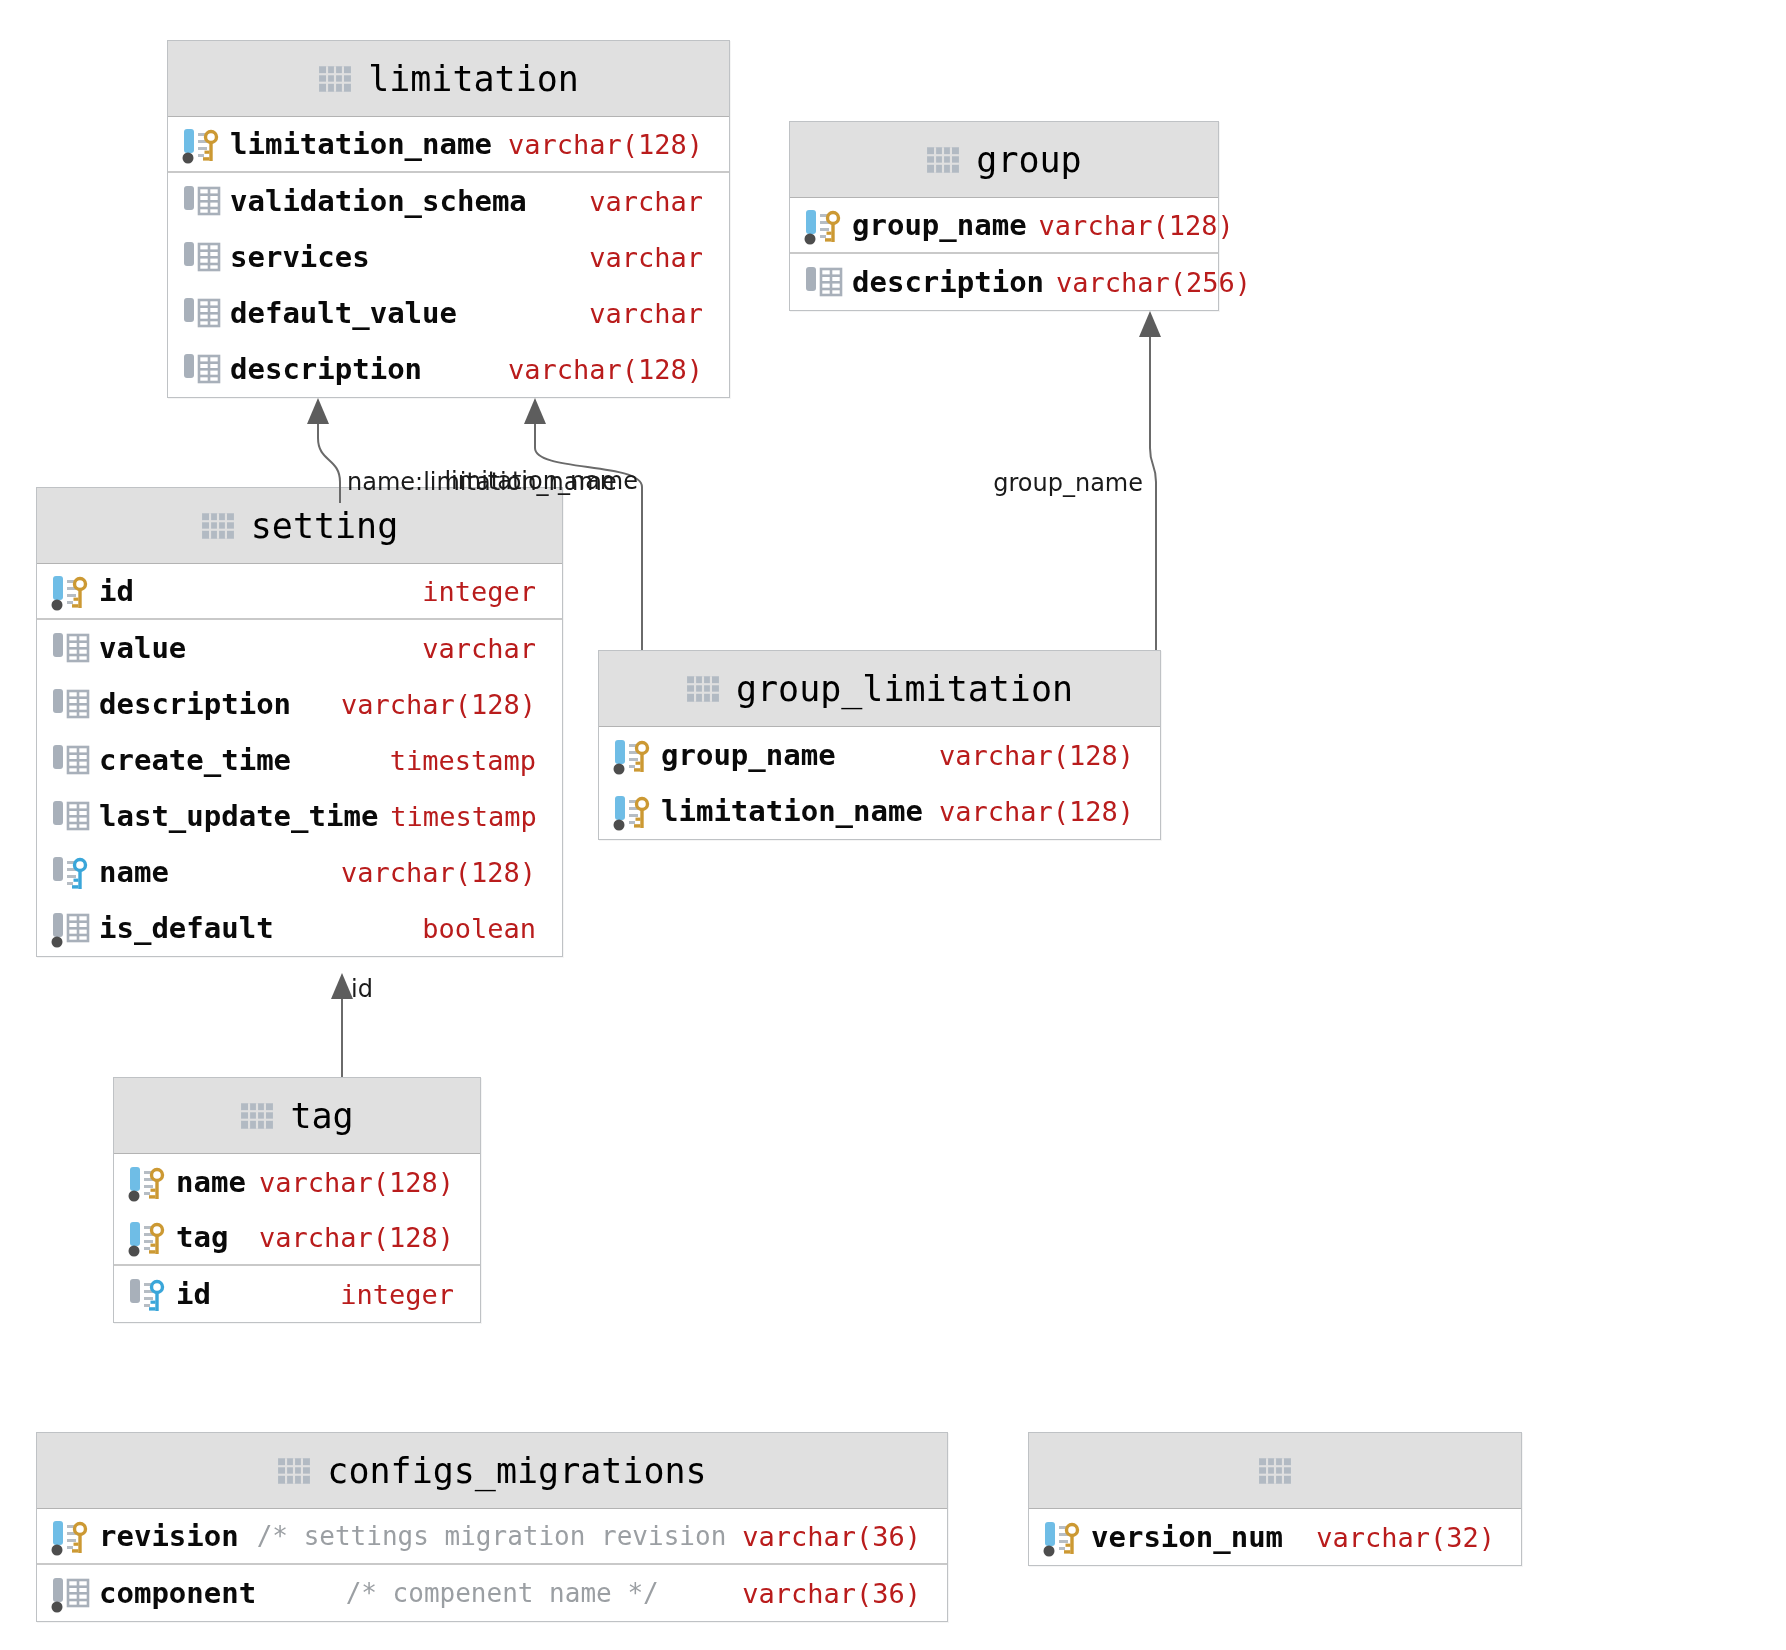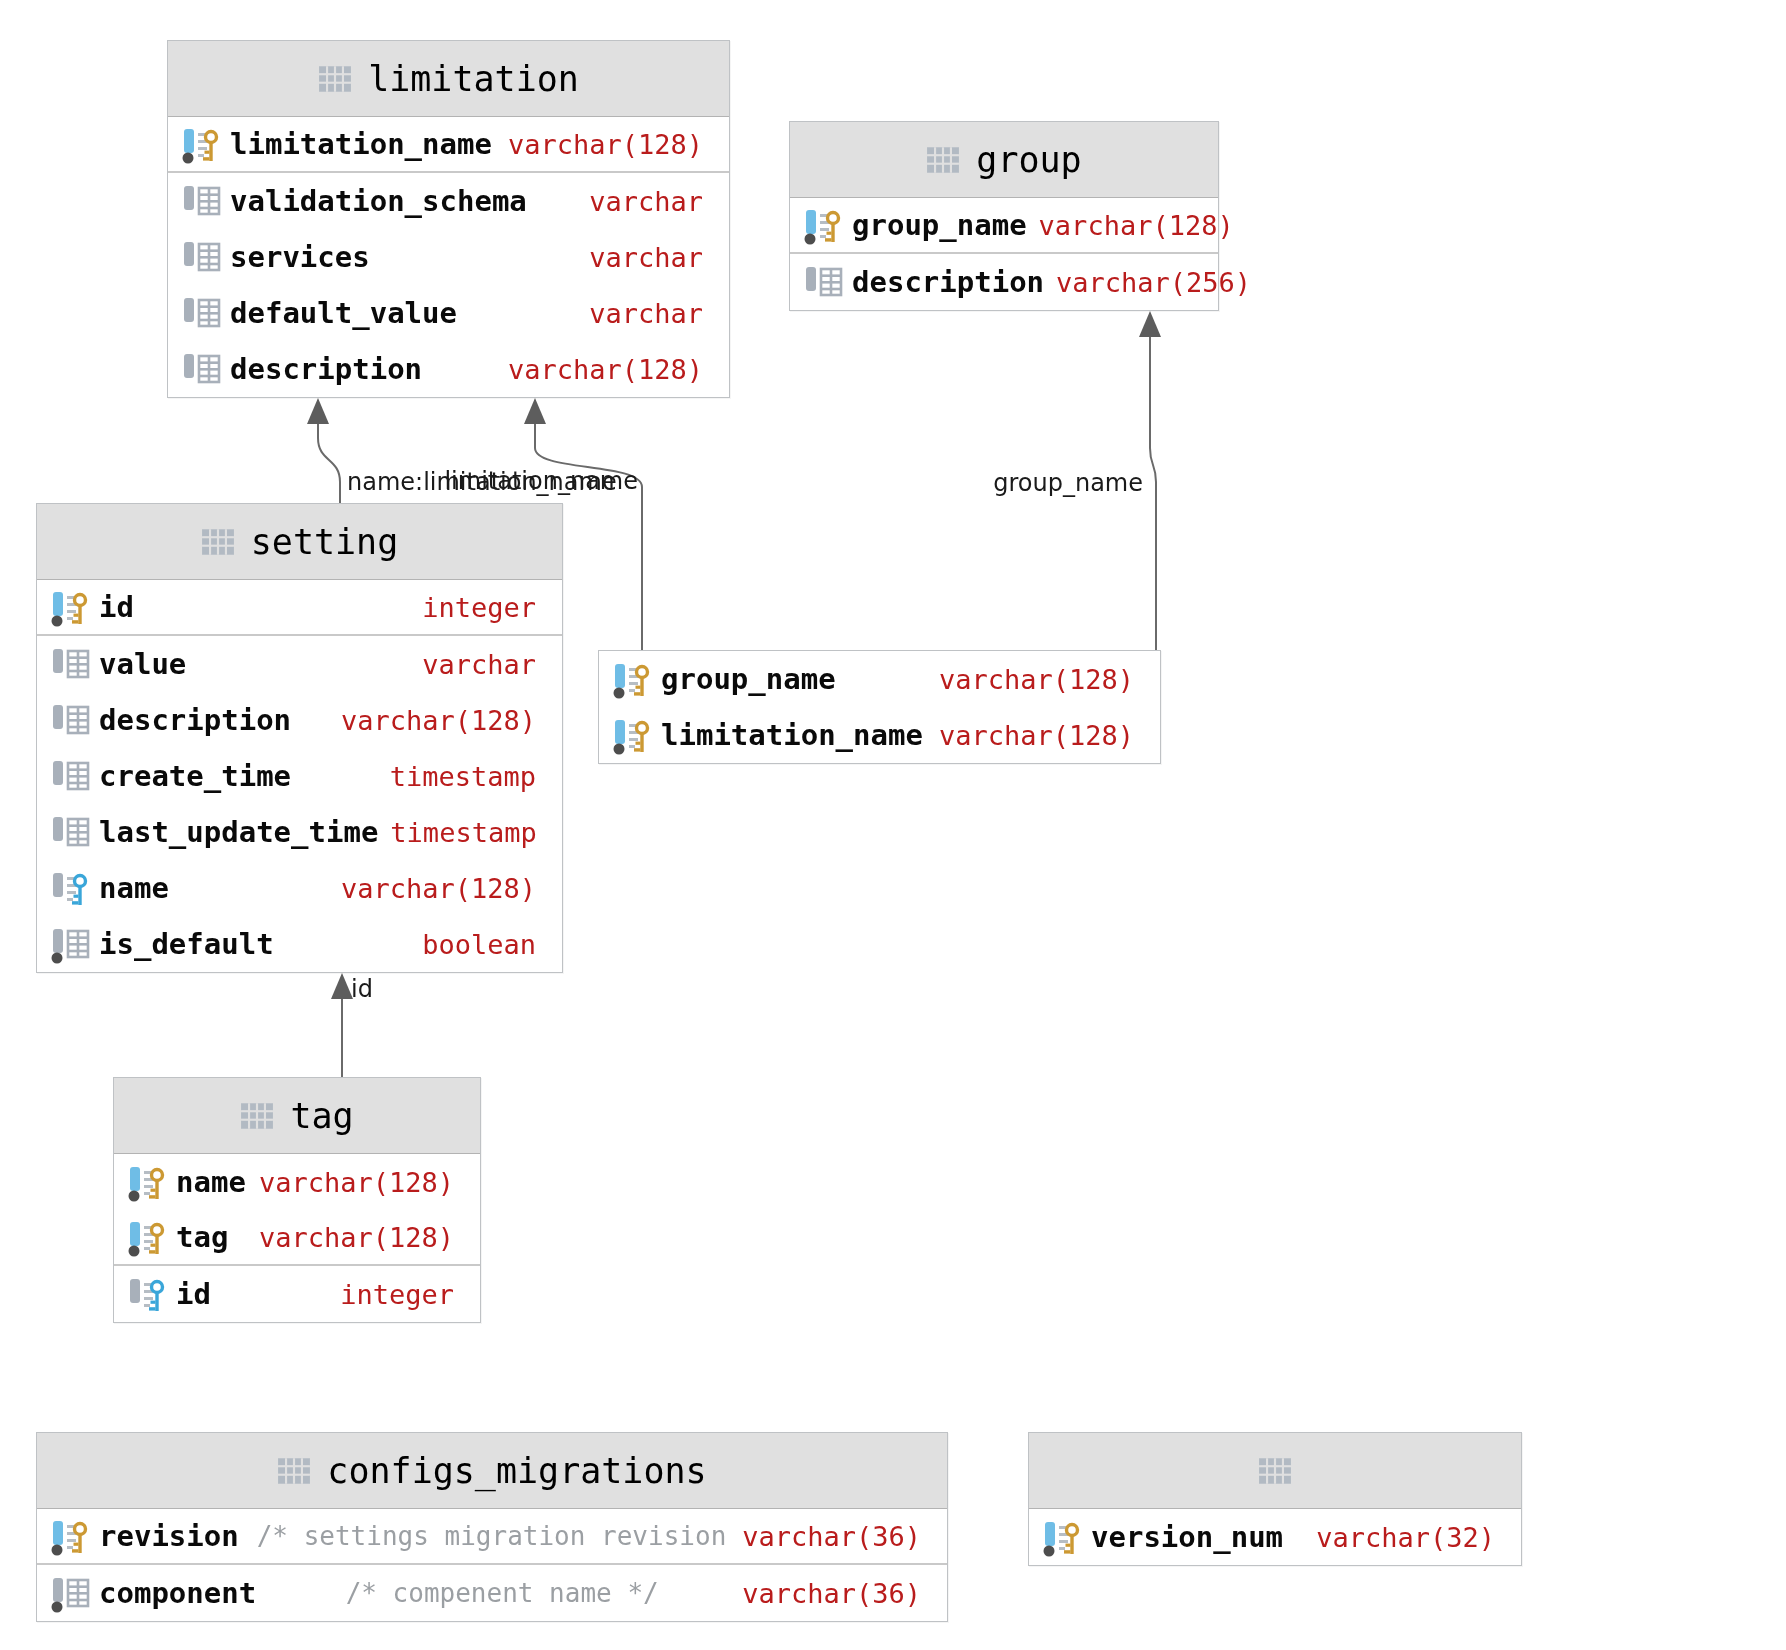--- a/index.html
+++ b/index.html
@@ -158,21 +158,21 @@
             <line x1="29" y1="9" x2="29" y2="35"></line>
             <line x1="19" y1="15.7" x2="39" y2="15.7"></line>
             <line x1="19" y1="22.3" x2="39" y2="22.3"></line>
             <line x1="19" y1="29" x2="39" y2="29"></line>
           </g>
         </svg>
         <span class="cname">description</span>
         <span class="ctype">varchar(256)</span>
       </div>
     </div>
-    <div class="table" style="left: 36px; top: 503px; width: 527px;">
+    <div class="table" style="left: 36px; top: 487px; width: 527px;">
       <div class="thead">
         <svg class="hicon" viewBox="0 0 32 28">
           <rect x="1" y="2" width="30" height="24" fill="#b2bac3"></rect>
           <g stroke="#e0e0e0" stroke-width="2">
             <line x1="1" y1="9.5" x2="31" y2="9.5"></line>
             <line x1="1" y1="17.5" x2="31" y2="17.5"></line>
             <line x1="8.5" y1="2" x2="8.5" y2="26"></line>
             <line x1="16" y1="2" x2="16" y2="26"></line>
             <line x1="23.5" y1="2" x2="23.5" y2="26"></line>
           </g>
@@ -276,20 +276,33 @@
             <line x1="19" y1="15.7" x2="39" y2="15.7"></line>
             <line x1="19" y1="22.3" x2="39" y2="22.3"></line>
             <line x1="19" y1="29" x2="39" y2="29"></line>
           </g>
         </svg>
         <span class="cname">is_default</span>
         <span class="ctype">boolean</span>
       </div>
     </div>
     <div class="table" style="left: 598px; top: 650px; width: 563px;">
+      <div class="thead">
+        <svg class="hicon" viewBox="0 0 32 28">
+          <rect x="1" y="2" width="30" height="24" fill="#b2bac3"></rect>
+          <g stroke="#e0e0e0" stroke-width="2">
+            <line x1="1" y1="9.5" x2="31" y2="9.5"></line>
+            <line x1="1" y1="17.5" x2="31" y2="17.5"></line>
+            <line x1="8.5" y1="2" x2="8.5" y2="26"></line>
+            <line x1="16" y1="2" x2="16" y2="26"></line>
+            <line x1="23.5" y1="2" x2="23.5" y2="26"></line>
+          </g>
+        </svg>
+        <span class="title">group_limitation</span>
+      </div>
       <div class="row">
         <svg class="icon" viewBox="0 0 46 44">
           <rect x="4" y="7" width="10" height="24" rx="3" fill="#6fbde6"></rect>
           <circle cx="8" cy="36" r="5.5" fill="#4d4d4d"></circle>
           <rect x="18" y="11" width="9" height="3" fill="#b6bdc4"></rect>
           <rect x="18" y="18" width="9" height="3" fill="#b6bdc4"></rect>
           <rect x="18" y="25" width="9" height="3" fill="#b6bdc4"></rect>
           <rect x="18" y="32" width="6" height="3" fill="#b6bdc4"></rect>
           <circle cx="31" cy="15" r="5.5" fill="none" stroke="#cc9933" stroke-width="3.4"></circle>
           <rect x="29.3" y="20" width="3.4" height="19" fill="#cc9933"></rect>

